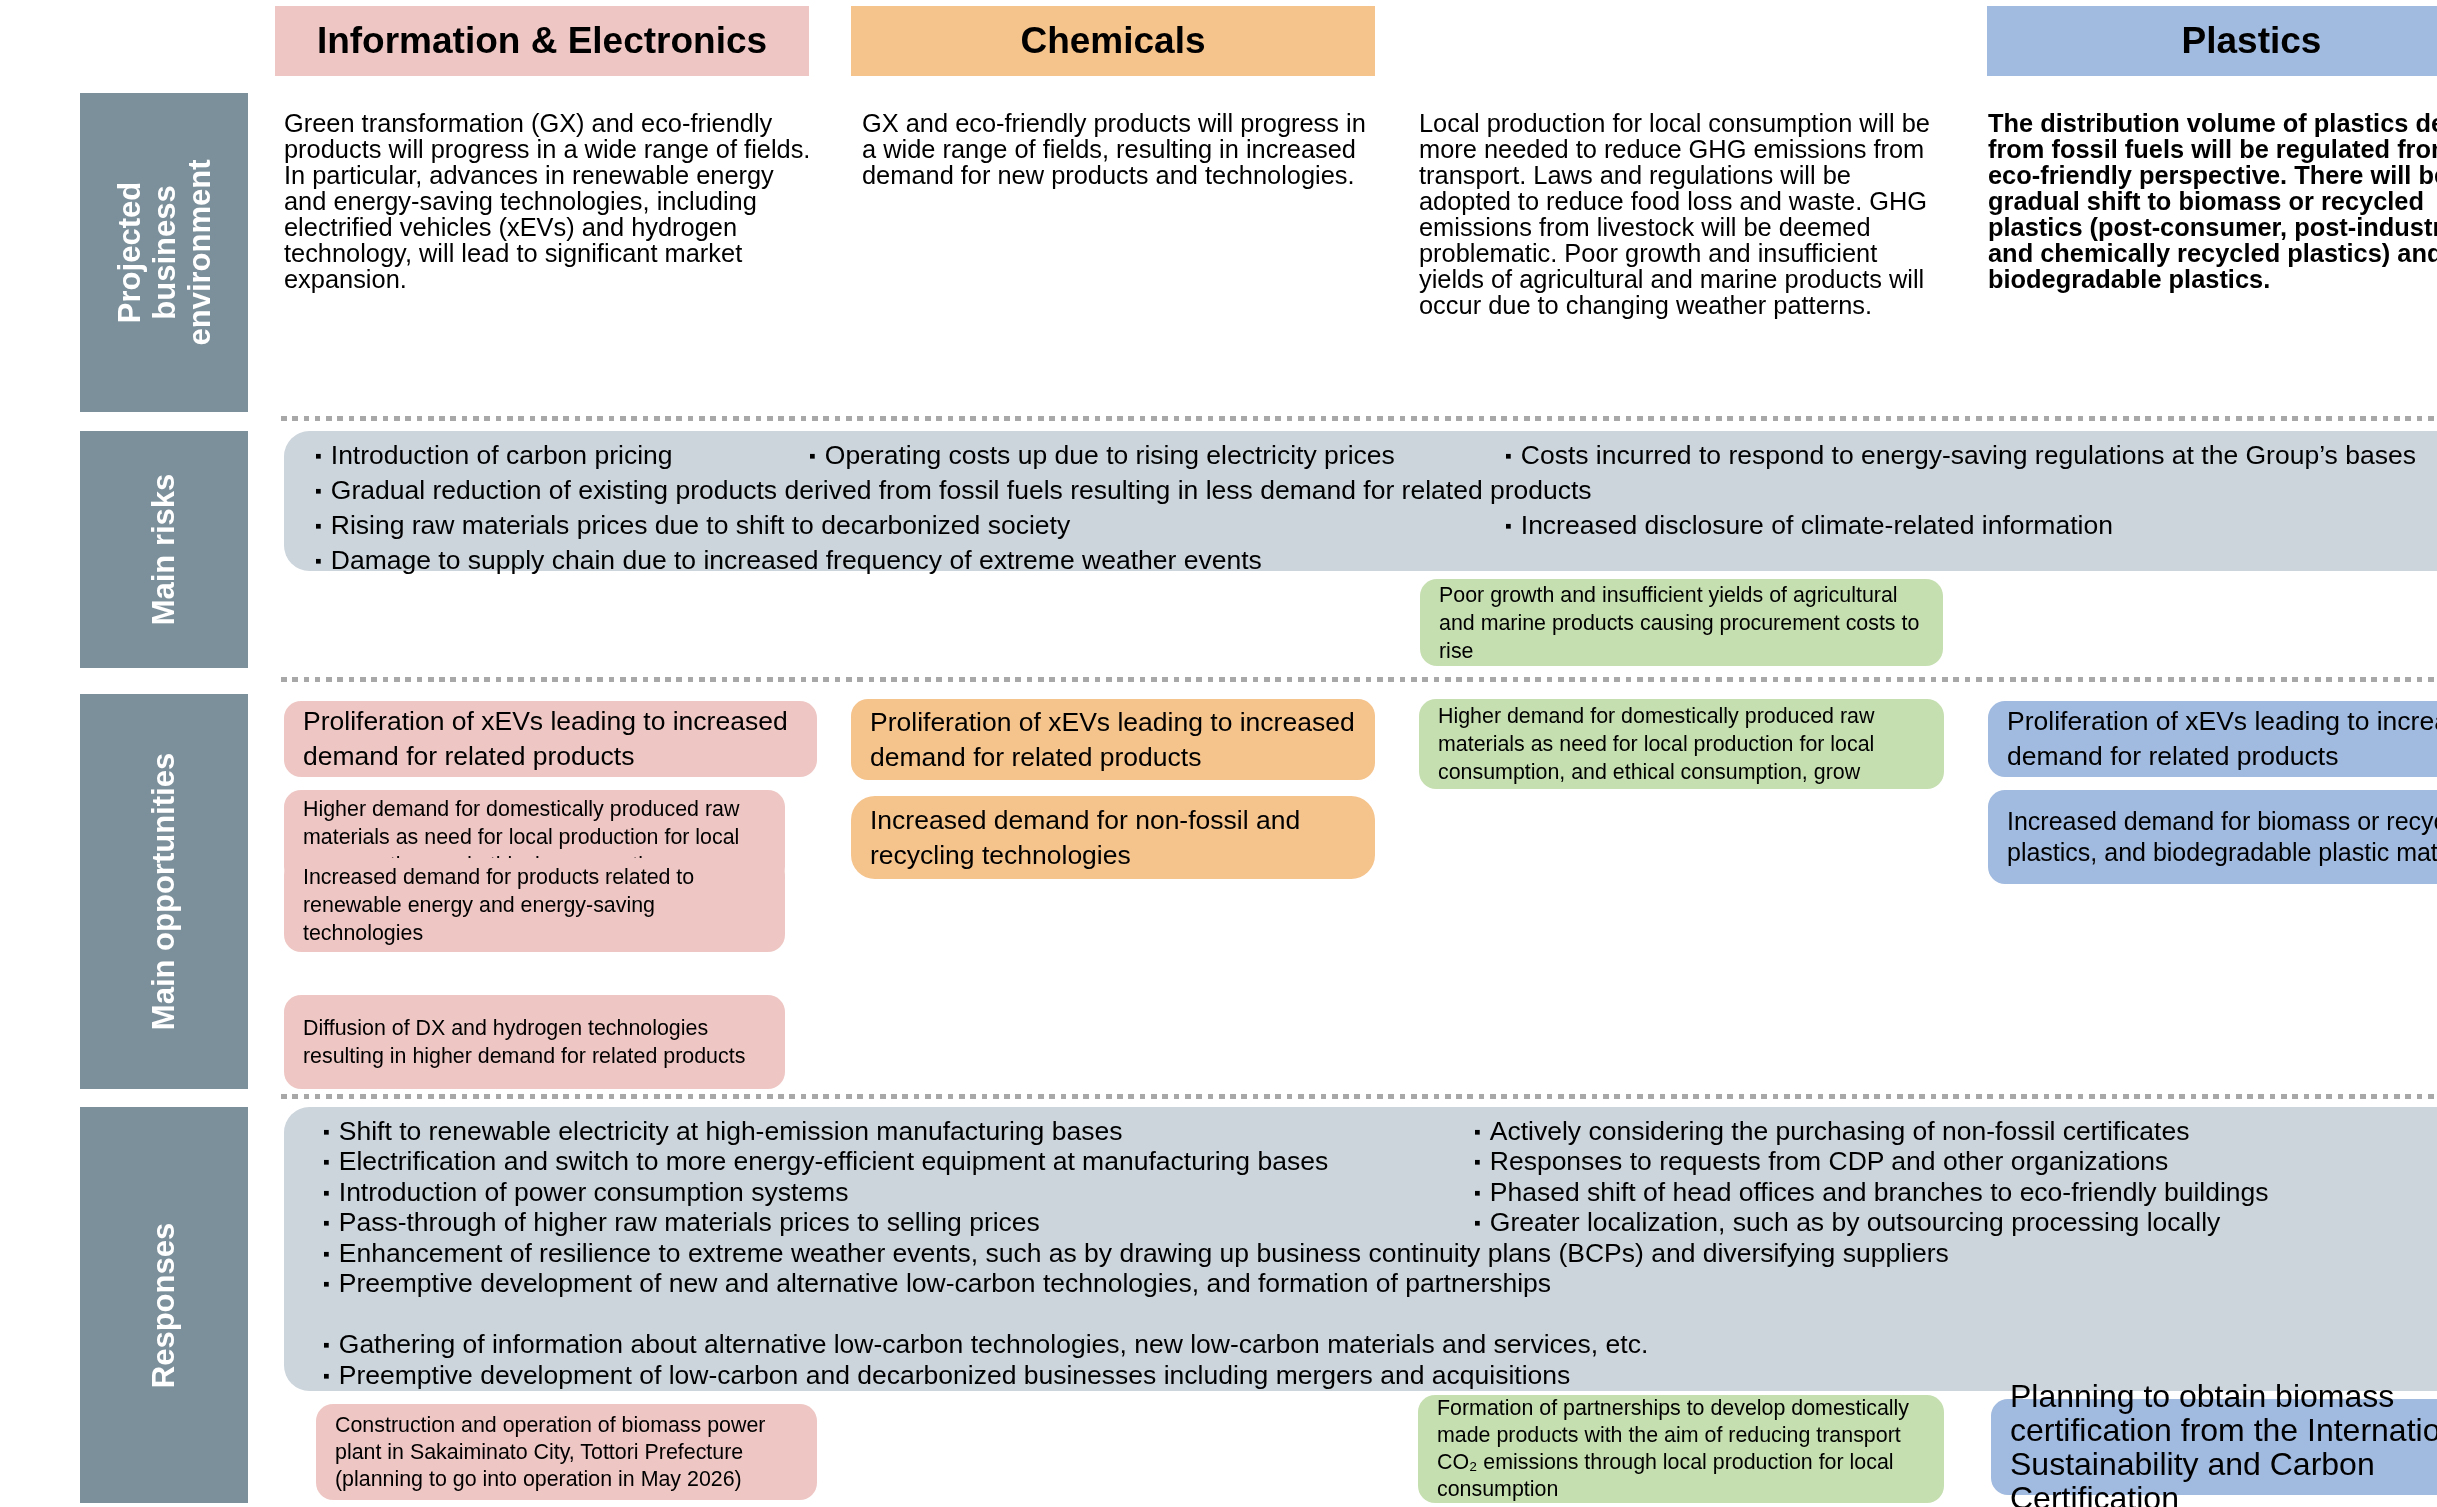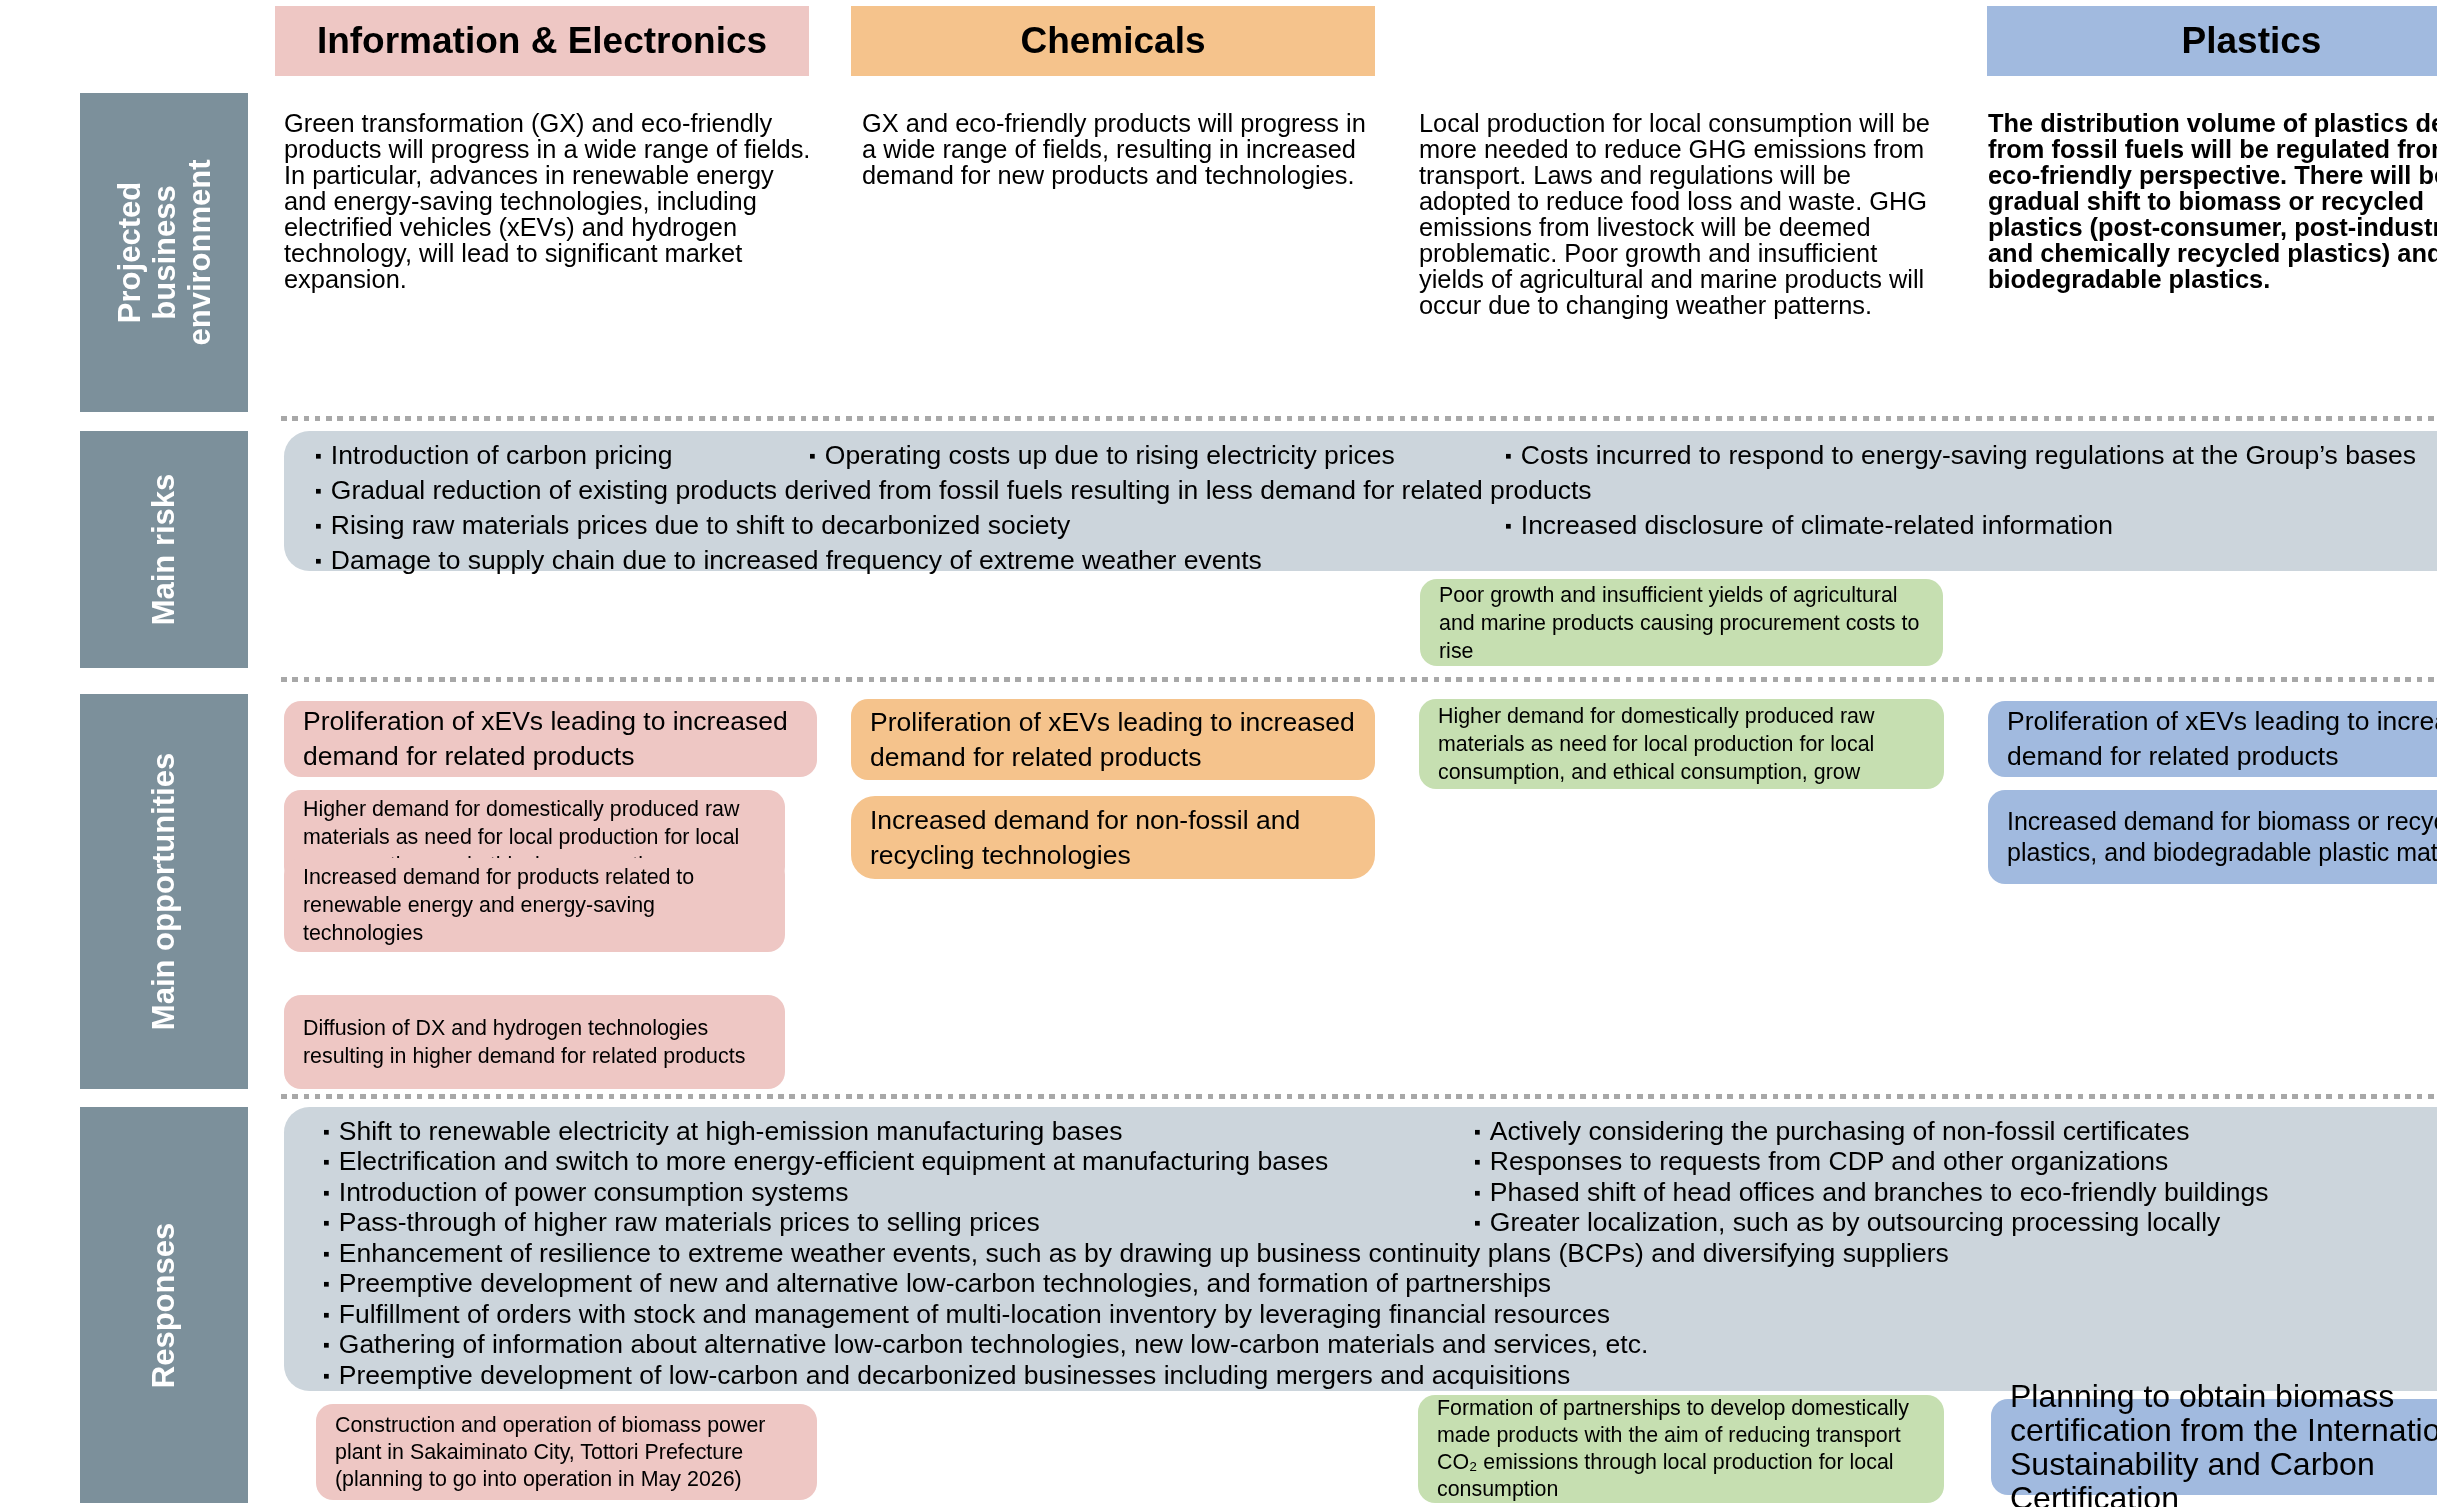--- a/index.html
+++ b/index.html
@@ -123,21 +123,20 @@
     <span class="bul" style="left:39px;top:9px;">Shift to renewable electricity at high-emission manufacturing bases</span>
     <span class="bul" style="left:39px;top:39px;">Electrification and switch to more energy-efficient equipment at manufacturing bases</span>
     <span class="bul" style="left:39px;top:70px;">Introduction of power consumption systems</span>
     <span class="bul" style="left:39px;top:100px;">Pass-through of higher raw materials prices to selling prices</span>
     <span class="bul" style="left:1190px;top:9px;">Actively considering the purchasing of non-fossil certificates</span>
     <span class="bul" style="left:1190px;top:39px;">Responses to requests from CDP and other organizations</span>
     <span class="bul" style="left:1190px;top:70px;">Phased shift of head offices and branches to eco-friendly buildings</span>
     <span class="bul" style="left:1190px;top:100px;">Greater localization, such as by outsourcing processing locally</span>
     <span class="bul" style="left:39px;top:131px;">Enhancement of resilience to extreme weather events, such as by drawing up business continuity plans (BCPs) and diversifying suppliers</span>
     <span class="bul" style="left:39px;top:161px;">Preemptive development of new and alternative low-carbon technologies, and formation of partnerships</span>
-    <span class="bul" style="left:39px;top:192px;">Fulfillment of orders with stock and management of multi-location inventory by leveraging financial resources</span>
     <span class="bul" style="left:39px;top:222px;">Gathering of information about alternative low-carbon technologies, new low-carbon materials and services, etc.</span>
     <span class="bul" style="left:39px;top:253px;">Preemptive development of low-carbon and decarbonized businesses including mergers and acquisitions</span>
   </div>
 
   <div class="abs obox bg-pink t-sm2" style="left:238px;top:1404px;width:501px;height:96px;">
     <span>Construction and operation of biomass power plant in Sakaiminato City, Tottori Prefecture (planning to go into operation in May 2026)</span>
   </div>
   <div class="abs obox bg-green t-sm2" style="left:1340px;top:1395px;width:526px;height:108px;">
     <span>Formation of partnerships to develop domestically made products with the aim of reducing transport CO₂ emissions through local production for local consumption</span>
   </div>

